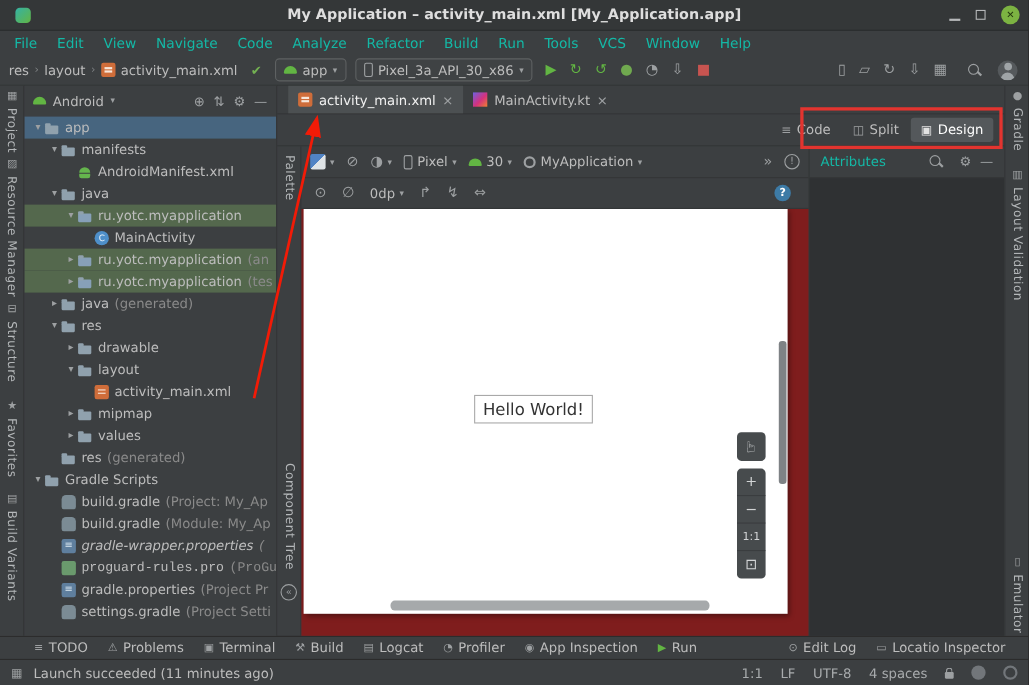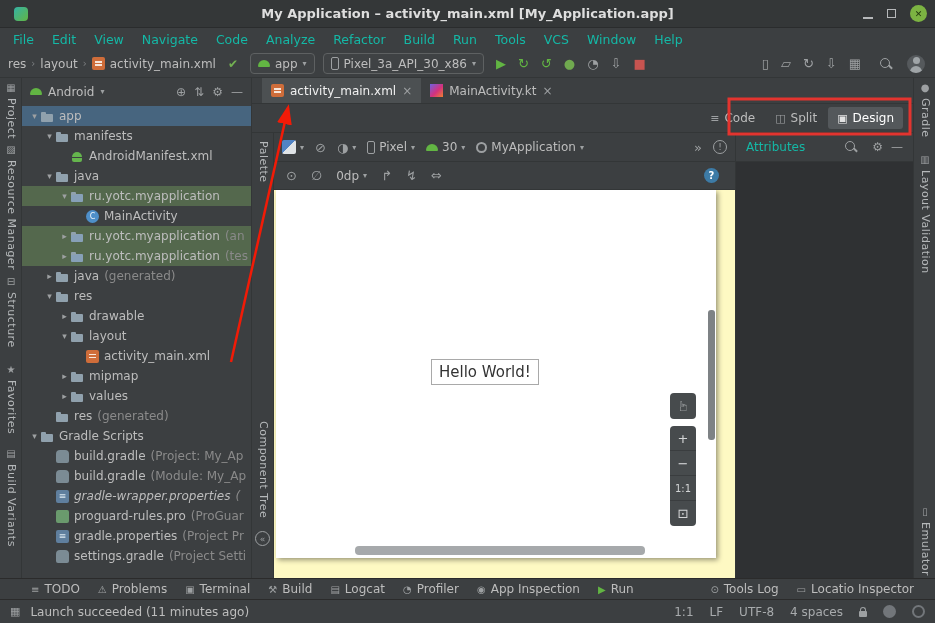--- a/index.html
+++ b/index.html
@@ -111,21 +111,21 @@
   .row-b{height:29px;border-bottom:1px solid #333637;display:flex;align-items:center;gap:11px;padding:0 8px;}
   .row-c{height:28px;border-bottom:1px solid #333637;display:flex;align-items:center;gap:14px;padding:0 12px;}
   .tbtn{display:flex;align-items:center;gap:4px;color:#bdbdbd;}
   .design-grad{width:14px;height:14px;border-radius:2px;background:linear-gradient(135deg,#5183c4 50%,#dfe3e6 50%);}
   .theme-ring{width:11px;height:11px;border:2px solid #9da0a2;border-radius:50%;}
   .gico{font-size:13px;color:#9da0a2;}
   .issue-circle{width:14px;height:14px;border:1px solid #9da0a2;border-radius:50%;color:#9da0a2;font-size:9px;display:flex;align-items:center;justify-content:center;}
   .help-circle{width:15px;height:15px;border-radius:50%;background:#3d7ba6;color:#fff;font-size:10px;font-weight:bold;display:flex;align-items:center;justify-content:center;margin-left:auto;margin-right:4px;}
   .spacer{margin-left:auto;}
 
-  .surface{flex:1;position:relative;background:#fef9c3;overflow:hidden;}
+  .surface{flex:1;position:relative;background:#7f1d1d;overflow:hidden;}
   .canvas{position:absolute;left:2px;top:0;width:440px;height:368px;background:#ffffff;box-shadow:2px 2px 5px rgba(0,0,0,.4);}
   .hello{position:absolute;left:155px;top:169px;padding:3px 7px;border:1px solid #a9a9a9;color:#333;font-size:15px;background:#fff;}
   .hscroll{position:absolute;left:81px;top:356px;width:290px;height:9px;background:#a6a9ab;border-radius:4px;}
   .vscroll{position:absolute;left:434px;top:120px;width:7px;height:130px;background:#7e8285;border-radius:3px;}
   .zoom-col{position:absolute;left:396px;top:203px;width:26px;}
   .zbtn{width:26px;height:26px;background:#474b4d;border-radius:4px;color:#d3d5d6;display:flex;align-items:center;justify-content:center;font-size:13px;}
   .zgroup{margin-top:7px;background:#474b4d;border-radius:4px;overflow:hidden;}
   .zcell{height:25px;display:flex;align-items:center;justify-content:center;color:#d3d5d6;border-bottom:1px solid #3a3d3f;font-size:13px;}
   .zcell:last-child{border-bottom:none;}
   .zratio{font-size:10px;}
@@ -386,21 +386,21 @@
             <span class="ticon i-gradle" data-interactable="false"></span>
             <span class="tlabel" data-interactable="false">build.gradle</span>
             <span class="tsuffix" data-interactable="false">(Module: My_Ap</span>
           </div>
           <div class="trow" data-interactable="true" style="padding-left: 21px; font-style: italic;">
             <span class="chev" data-interactable="true"></span>
             <span class="ticon i-props" data-interactable="false"></span>
             <span class="tlabel" data-interactable="false">gradle-wrapper.properties</span>
             <span class="tsuffix" data-interactable="false">(</span>
           </div>
-          <div class="trow" data-interactable="true" style="padding-left: 21px;">
+          <div class="trow" data-interactable="true" style="padding-left: 21px; font-family: Liberation Mono, monospace;">
             <span class="chev" data-interactable="true"></span>
             <span class="ticon i-proguard" data-interactable="false"></span>
             <span class="tlabel" data-interactable="false">proguard-rules.pro</span>
             <span class="tsuffix" data-interactable="false">(ProGuar</span>
           </div>
           <div class="trow" data-interactable="true" style="padding-left: 21px;">
             <span class="chev" data-interactable="true"></span>
             <span class="ticon i-props" data-interactable="false"></span>
             <span class="tlabel" data-interactable="false">gradle.properties</span>
             <span class="tsuffix" data-interactable="false">(Project Pr</span>
@@ -583,21 +583,21 @@
         </span>
         <span class="bitem" data-interactable="true">
           <span class="bglyph" data-interactable="false" style="color: rgb(98, 181, 67);">▶</span>
           <span data-interactable="false">Run</span>
         </span>
       </span>
     <span class="list bb-right" data-interactable="false">
 
     <span class="bitem" data-interactable="true">
           <span class="bglyph" data-interactable="false">⊙</span>
-          <span data-interactable="false">Tools Log</span>
+          <span data-interactable="false">Edit Log</span>
         </span>
         <span class="bitem" data-interactable="true">
           <span class="bglyph" data-interactable="false">▭</span>
           <span data-interactable="false">Locatio Inspector</span>
         </span>
       </span>
   </div>
 
   <div class="statusbar" data-interactable="false">
     <span class="grid-icon" data-interactable="true">▦</span>

